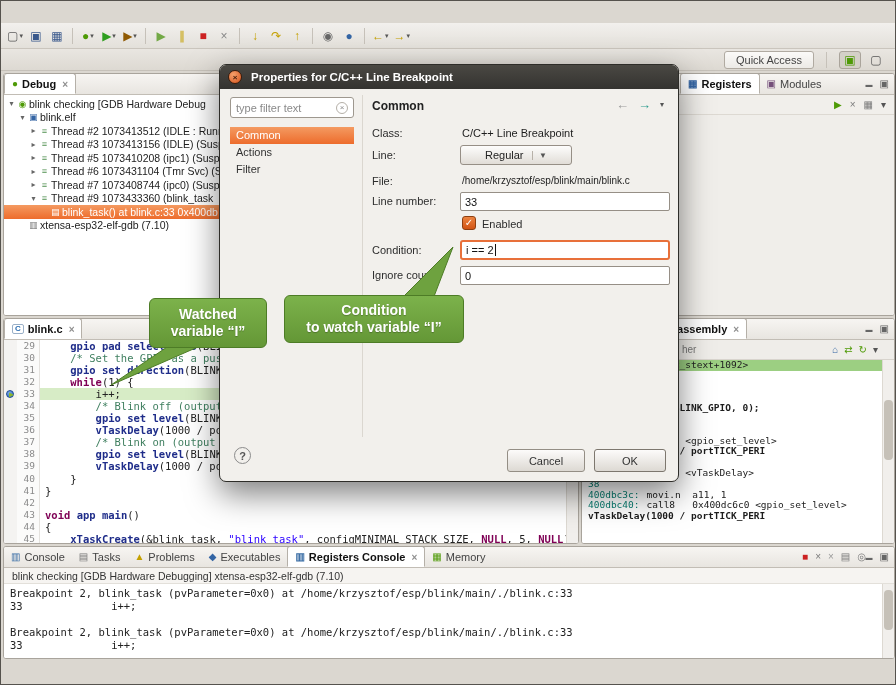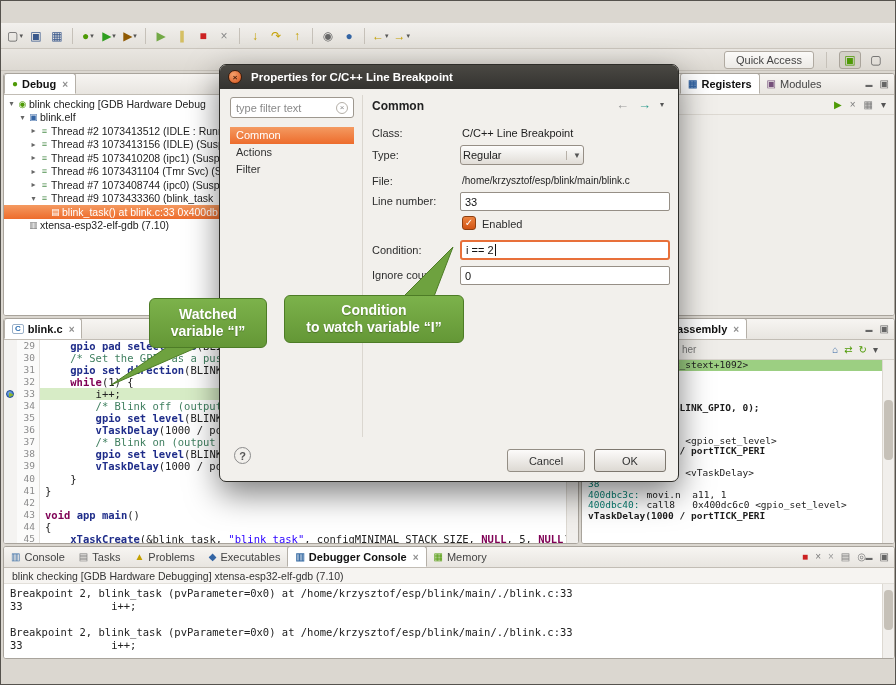--- a/index.html
+++ b/index.html
@@ -86,21 +86,21 @@
   .dlg-filter .clear{margin-left:auto;color:#8a8a8a;font-size:8px;border:1px solid #b5b0a8;border-radius:50%;width:12px;height:12px;line-height:10px;text-align:center}
   .dlg-filter .clear::after{content:"×"}
   .dlg-vsep{position:absolute;left:142px;top:30px;bottom:44px;width:1px;background:#dbd7d0}
   .dlg-nav{position:absolute;left:10px;top:62px;width:124px}
   .dlg-nav-item{height:17px;line-height:17px;padding-left:6px;color:#333}
   .dlg-nav-item.selected{background:linear-gradient(#f49a61,#ed6c2c);color:#fff}
   .dlg-header{position:absolute;left:152px;top:34px;font-weight:bold;font-size:12px;color:#222}
   .dlg-navarrows{position:absolute;right:14px;top:32px;display:flex;gap:9px;font-size:13px;align-items:center}
   .rowlab{position:absolute;left:152px;color:#2d2d2d}
   .rowval{position:absolute;left:242px;color:#1d1d1d;white-space:nowrap}
-  .typebtn{position:absolute;left:240px;top:80px;width:124px;height:20px;background:linear-gradient(#fdfdfc,#e1ddd7);border:1px solid #968f86;border-radius:3px;display:flex;align-items:center;padding:0 2px;color:#222}
+  .typebtn{position:absolute;left:240px;top:80px;width:112px;height:20px;background:linear-gradient(#fdfdfc,#e1ddd7);border:1px solid #968f86;border-radius:3px;display:flex;align-items:center;padding:0 24px;color:#222}
   .typebtn .tcaret{margin-left:auto;border-left:1px solid #b7b1a8;padding-left:6px;font-size:8px;color:#555}
   .dinput{position:absolute;left:240px;width:210px;height:19px;border:1px solid #968f86;border-radius:2px;background:#fff;font-family:"Liberation Sans",sans-serif;font-size:11px;padding:0 4px;color:#111}
   .condbox{position:absolute;left:240px;top:175px;width:210px;height:20px;border:2px solid #e8703a;border-radius:3px;background:#fff;display:flex;align-items:center;padding:0 4px;color:#111}
   .caretbar{width:1px;height:12px;background:#111;margin-left:1px}
   .chk{position:absolute;left:242px;top:151px;width:14px;height:14px;border-radius:3px;background:linear-gradient(#ec8440,#d35414);border:1px solid #8e3f10;color:#fff;font-size:10px;line-height:12px;text-align:center}
   .chk::after{content:"✓"}
   .chklab{position:absolute;left:262px;top:153px;color:#2d2d2d}
   .helpbtn{position:absolute;left:14px;top:382px;width:17px;height:17px;border:1px solid #8b8b8b;border-radius:50%;color:#555;display:flex;align-items:center;justify-content:center;font-weight:bold}
   .btn{position:absolute;top:384px;height:23px;background:linear-gradient(#fcfbfa,#ddd9d3);border:1px solid #948e85;border-radius:3px;color:#333;display:flex;align-items:center;justify-content:center}
   .btn.cancel{left:287px;width:78px}
@@ -365,21 +365,21 @@
         <div class="tab">
           <span class="ticon" style="color: rgb(196, 160, 0);">▲</span>
           <span>Problems</span>
         </div>
         <div class="tab">
           <span class="ticon" style="color: rgb(52, 101, 164);">◆</span>
           <span>Executables</span>
         </div>
         <div class="tab active">
           <span class="ticon" style="color: rgb(59, 110, 165);">▥</span>
-          <span>Debugger Console</span>
+          <span>Registers Console</span>
           <span class="tabclose"></span>
         </div>
         <div class="tab">
           <span class="ticon" style="color: rgb(78, 154, 6);">▦</span>
           <span>Memory</span>
         </div>
         <span class="btoolicons" id="bottomIcons">
           <span style="color: rgb(204, 34, 34);">■</span>
           <span style="color: rgb(122, 122, 122);">×</span>
           <span style="color: rgb(154, 154, 154);">×</span>
@@ -422,21 +422,21 @@
     <div class="dlg-header">Common</div>
     <div class="dlg-navarrows">
       <span style="color:#9a9a9a">←</span>
       <span style="color:#2e9c8e">→</span>
       <span style="color:#555;font-size:8px">▾</span>
     </div>
 
     <span class="rowlab" style="top:62px">Class:</span>
     <span class="rowval" style="top:62px">C/C++ Line Breakpoint</span>
 
-    <span class="rowlab" style="top:84px">Type:</span>
+    <span class="rowlab" style="top:84px">Line:</span>
     <div class="typebtn">
       <span>Regular</span>
       <span class="tcaret">▼</span>
     </div>
 
     <span class="rowlab" style="top:110px">File:</span>
     <span class="rowval" style="top:110px;font-size:10px">/home/krzysztof/esp/blink/main/blink.c</span>
 
     <span class="rowlab" style="top:130px">Line number:</span>
     <input class="dinput" style="top: 127px;" value="33">

